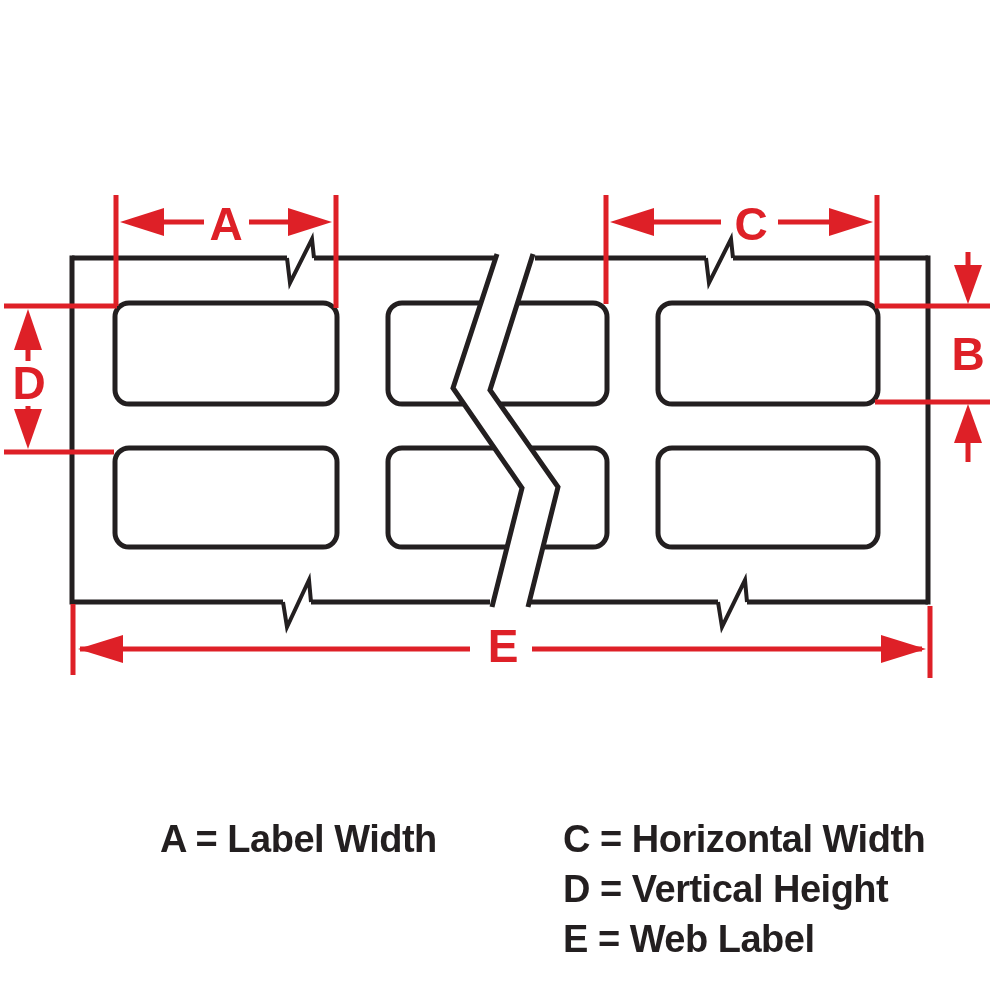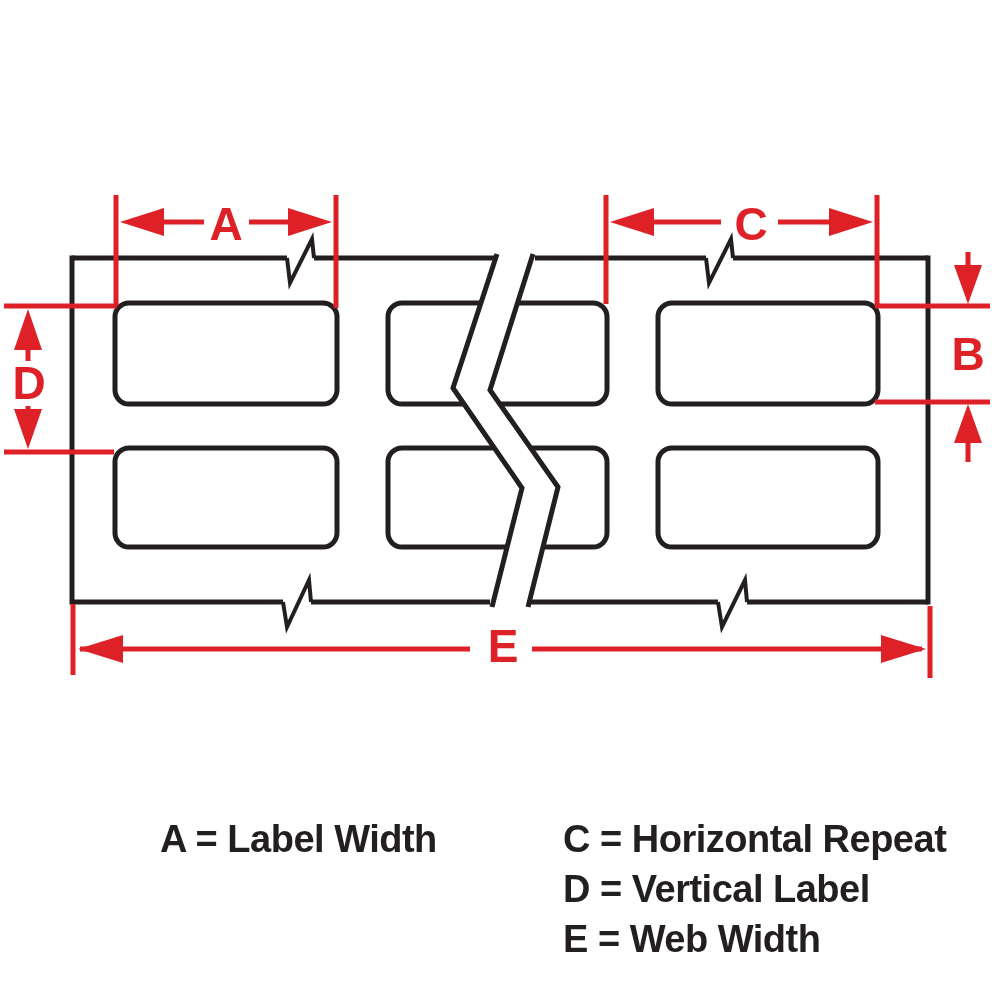--- a/index.html
+++ b/index.html
@@ -116,19 +116,19 @@
       <polygon class="red-fill" points="926,649 881,635 881,663"></polygon>
       <text class="dim-letter" x="503" y="662">E</text>
     </g>
   </svg>
 
   <div class="legend">
     <div class="legend-col left">
       <div>A = Label Width</div>
     </div>
     <div class="legend-col right">
-      <div>C = Horizontal Repeat</div>
-      <div>D = Vertical Label</div>
-      <div>E = Web Width</div>
+      <div>C = Horizontal Width</div>
+      <div>D = Vertical Height</div>
+      <div>E = Web Label</div>
     </div>
   </div>
 
 </div>
 
 </body></html>

